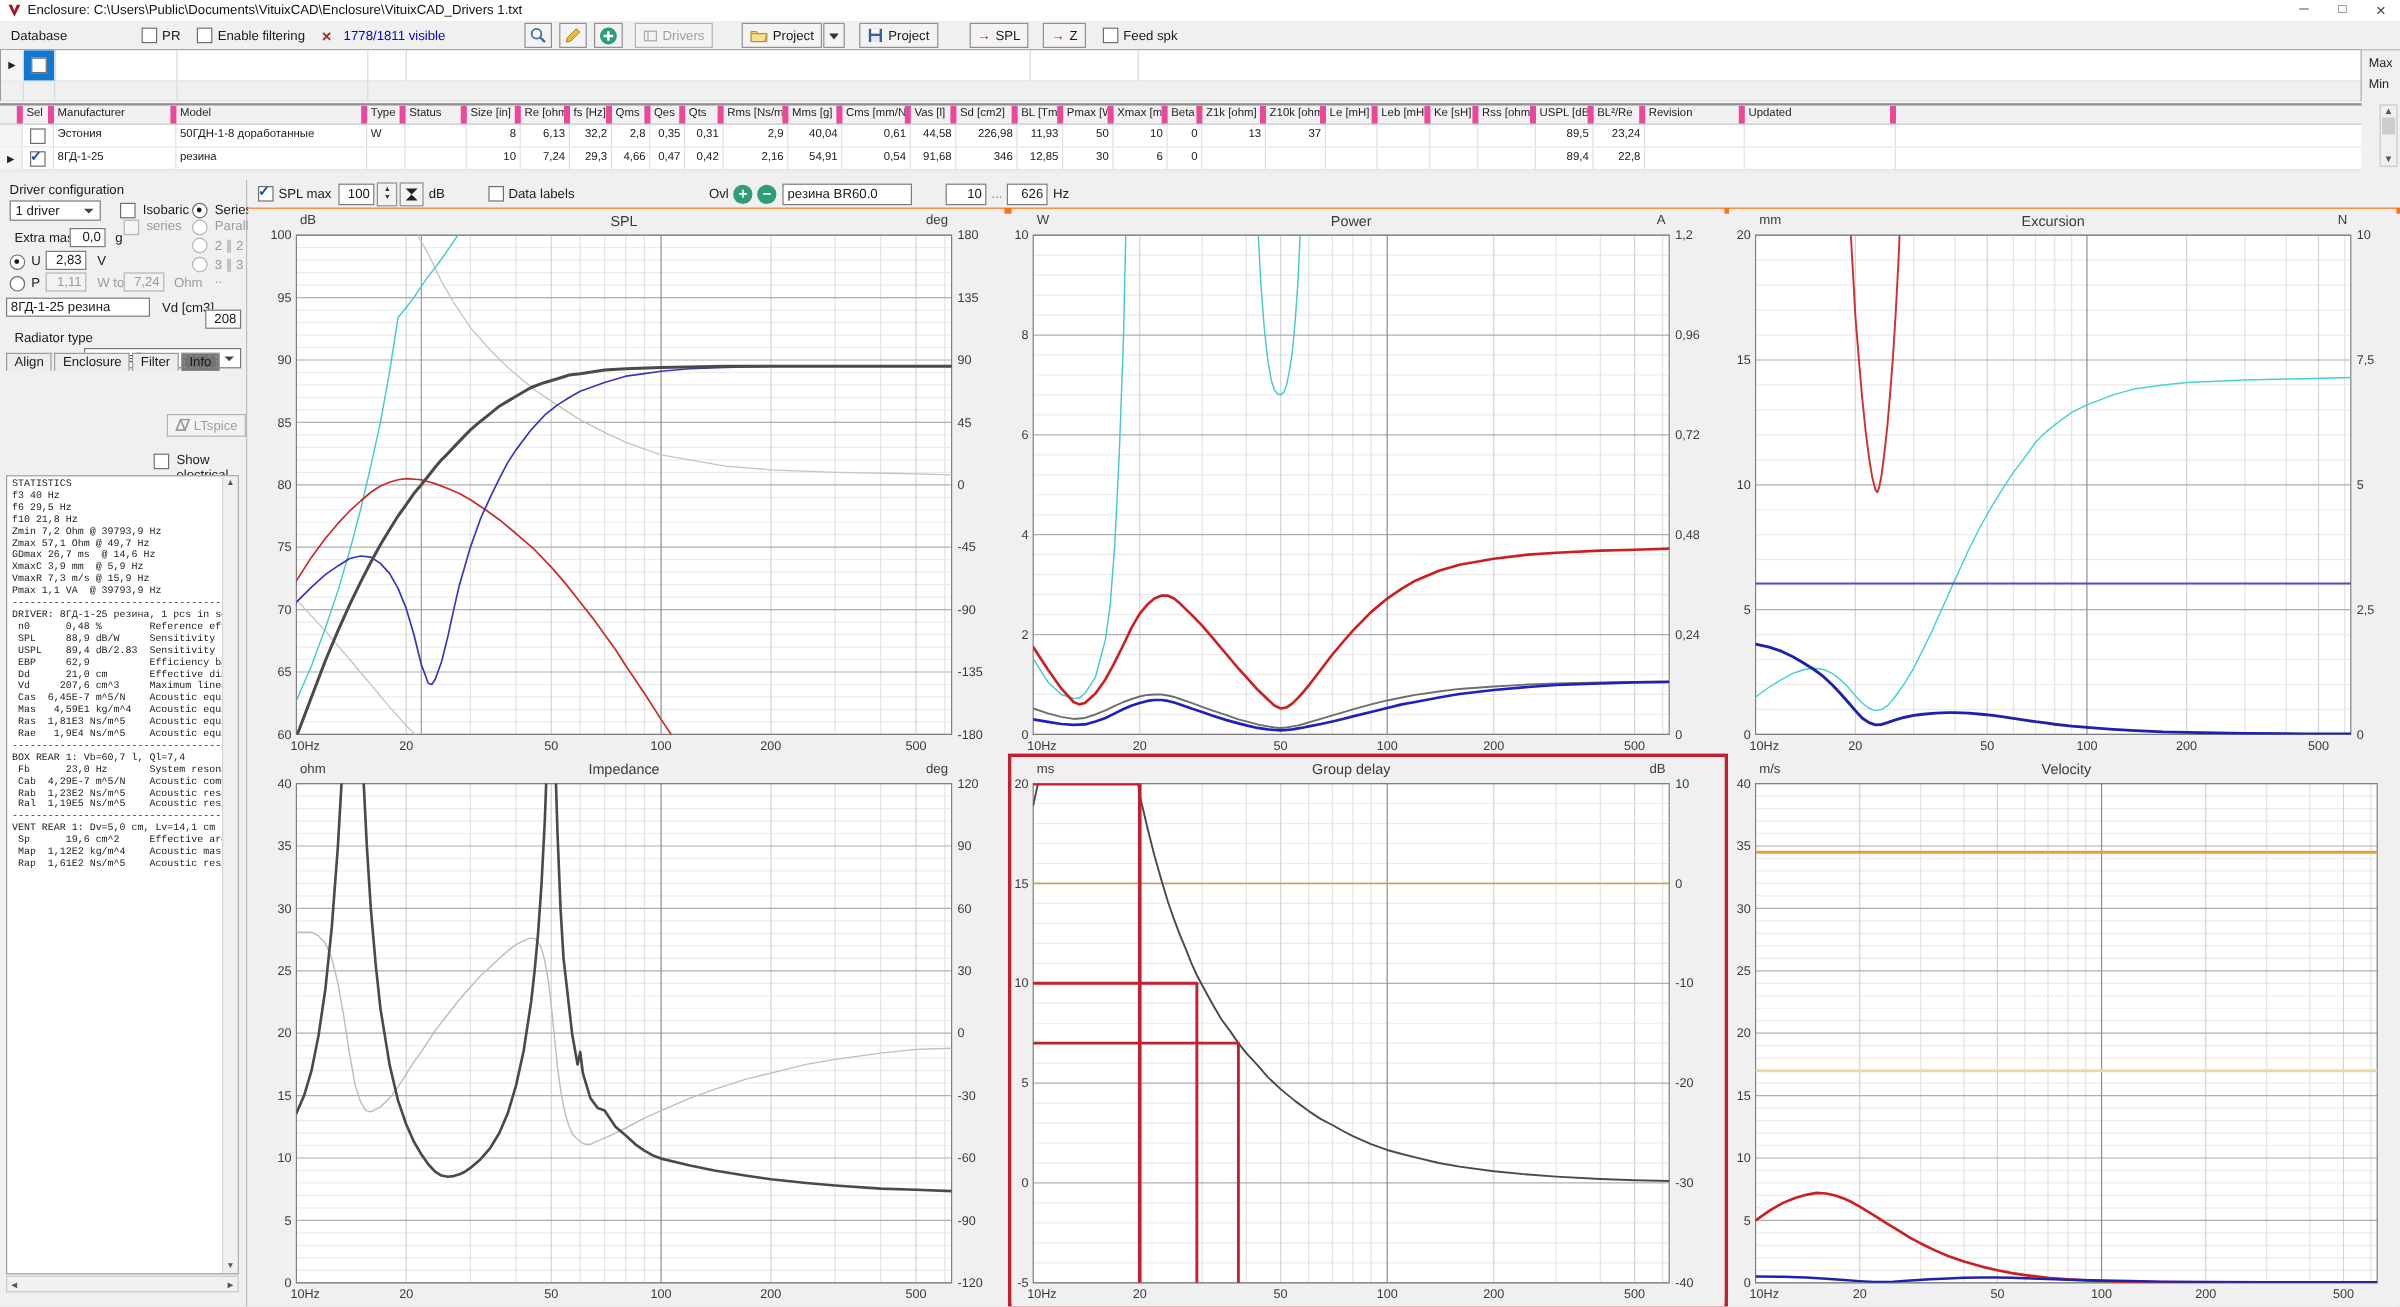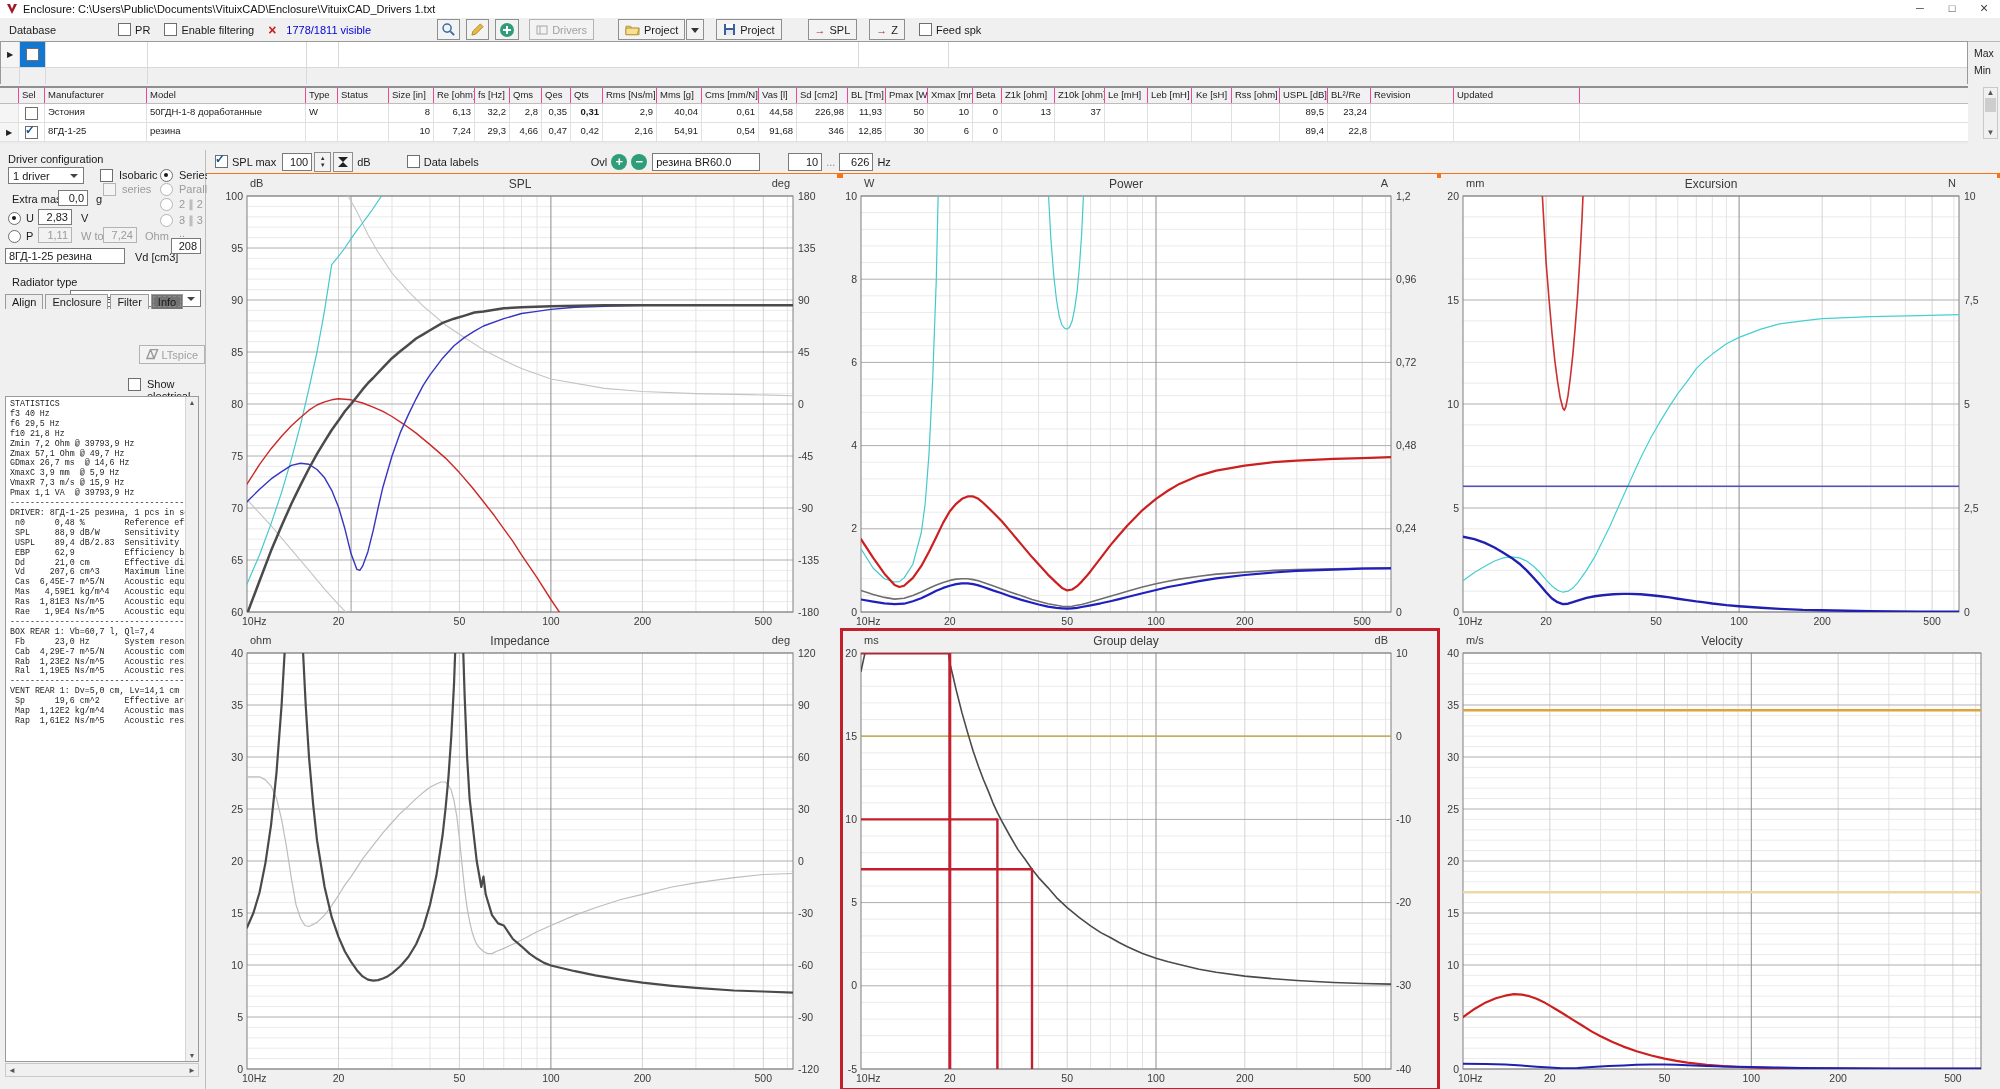--- a/index.html
+++ b/index.html
@@ -33,21 +33,21 @@
   .frow1{height:25px;background:#fff;border-bottom:1px solid #d9d9d9;}
   .frow2{height:16px;background:#f0f0f0;}
   .selcellblue{background:#1177d1;display:flex;align-items:center;justify-content:center;}
   .maxmin{position:absolute;left:1974px;font-size:10.5px;color:#222;}
   .vscroll{position:absolute;left:1983px;top:87px;width:15px;height:52px;background:#f0f0f0;border:1px solid #c9c9c9;box-sizing:border-box;font-size:8px;color:#555;text-align:center;}
   .vscroll .thumb{background:#cdcdcd;height:14px;margin:1px;}
   .dbgrid{position:absolute;left:0;top:86px;width:1968px;height:56px;background:#ececec;border-top:2px solid #8f8f8f;overflow:hidden;}
   .grow{display:flex;height:18px;background:#fff;border-bottom:1px solid #e0e0e0;}
   .ghead{display:flex;height:15px;background:#f1f1f1;border-bottom:1px solid #bdbdbd;}
   .gcell{border-right:1px solid #e0e0e0;box-sizing:border-box;font-size:9.5px;padding:2px 3px 0 3px;white-space:nowrap;overflow:hidden;}
-  .ghead .gcell{border-right:1px solid #ec4899;padding-top:1px;color:#222;}
+  .ghead .gcell{border-right:5px solid #ec4899;padding-top:1px;color:#222;}
   .num{text-align:right;}
   .gsel{display:flex;align-items:center;justify-content:center;padding:0;}
   .rowptr{font-size:8px;color:#222;}
   
   .leftpanel{position:absolute;left:0;top:150px;width:206px;height:939px;background:#f0f0f0;border-right:1px solid #bdbdbd;box-sizing:border-box;}
   .abs{position:absolute;}
   .field{border:1px solid #7a7a7a;background:#fff;font-size:11px;padding:0 3px;display:flex;align-items:center;box-sizing:border-box;height:16px;}
   .field.dis{background:#f2f2f2;color:#9b9b9b;border-color:#b3b3b3;}
   .combo{border:1px solid #7a7a7a;background:#fff;font-size:11px;display:flex;align-items:center;box-sizing:border-box;height:17px;padding-left:4px;position:relative;}
   .combo::after{content:"";position:absolute;right:5px;top:6px;border:4px solid transparent;border-top-color:#444;}
@@ -221,21 +221,21 @@
         </div>
         <div class="gcell" style="width: 102px;">Эстония</div>
         <div class="gcell" style="width: 159px;">50ГДН-1-8 доработанные</div>
         <div class="gcell" style="width: 32px;">W</div>
         <div class="gcell" style="width: 51px;"></div>
         <div class="gcell num" style="width: 45px;">8</div>
         <div class="gcell num" style="width: 41px;">6,13</div>
         <div class="gcell num" style="width: 35px;">32,2</div>
         <div class="gcell num" style="width: 32px;">2,8</div>
         <div class="gcell num" style="width: 29px;">0,35</div>
-        <div class="gcell num" style="width: 32px; font-weight: bold;">0,31</div>
+        <div class="gcell num" style="width: 32px;">0,31</div>
         <div class="gcell num" style="width: 54px;">2,9</div>
         <div class="gcell num" style="width: 45px;">40,04</div>
         <div class="gcell num" style="width: 57px;">0,61</div>
         <div class="gcell num" style="width: 38px;">44,58</div>
         <div class="gcell num" style="width: 51px;">226,98</div>
         <div class="gcell num" style="width: 38px;">11,93</div>
         <div class="gcell num" style="width: 42px;">50</div>
         <div class="gcell num" style="width: 45px;">10</div>
         <div class="gcell num" style="width: 29px;">0</div>
         <div class="gcell num" style="width: 53px;">13</div>
@@ -313,21 +313,21 @@
     <span class="radio abs dis" style="left:160px;top:64px;"></span>
     <span class="abs lbl dis" style="left:175px;top:64px;">3 ∥ 3 ..</span>
     <span class="radio abs" style="left:8px;top:80px;"></span>
     <span class="abs lbl" style="left:22px;top:80px;">P</span>
     <div class="field abs dis" style="left:38px;top:77px;width:34px;justify-content:flex-end;">1,11</div>
     <span class="abs lbl dis" style="left:77px;top:80px;">W to</span>
     <div class="field abs dis" style="left:103px;top:77px;width:34px;justify-content:flex-end;">7,24</div>
     <span class="abs lbl dis" style="left:141px;top:80px;">Ohm</span>
     <div class="field abs" style="left:5px;top:98px;width:120px;">8ГД-1-25 резина</div>
     <span class="abs lbl" style="left:131px;top:101px;">Vd [cm3]</span>
-    <div class="field abs" style="left:171px;top:88px;width:30px;justify-content:flex-end;">208</div>
+    <div class="field abs" style="left:171px;top:108px;width:30px;justify-content:flex-end;">208</div>
     <span class="abs lbl" style="left:8px;top:126px;">Radiator type</span>
     <div class="combo abs" style="left:70px;top:123px;width:131px;">
         <span>Bass reflex</span>
       </div>
     <div class="tabs abs" style="left:5px;top:144px;">
       <span class="tab">Align</span>
       <span class="tab">Enclosure</span>
       <span class="tab">Filter</span>
       <span class="tab active">Info</span>
     </div>

